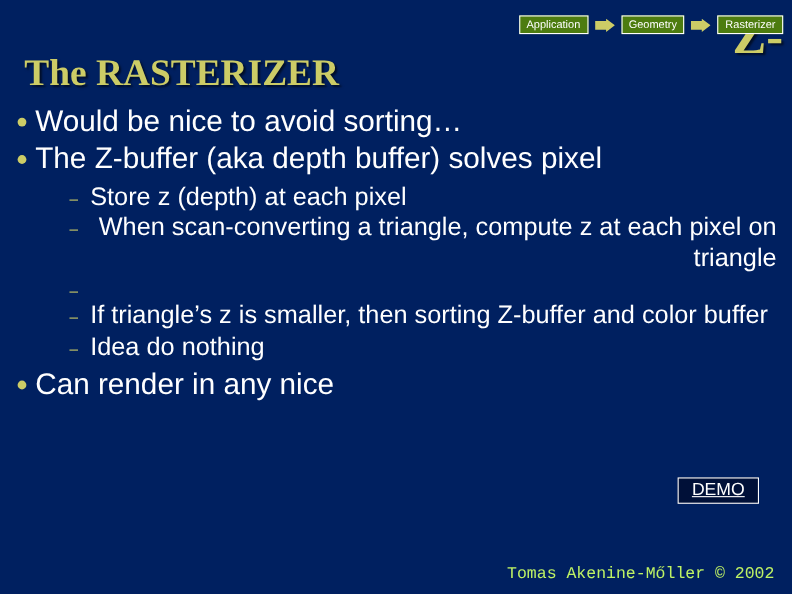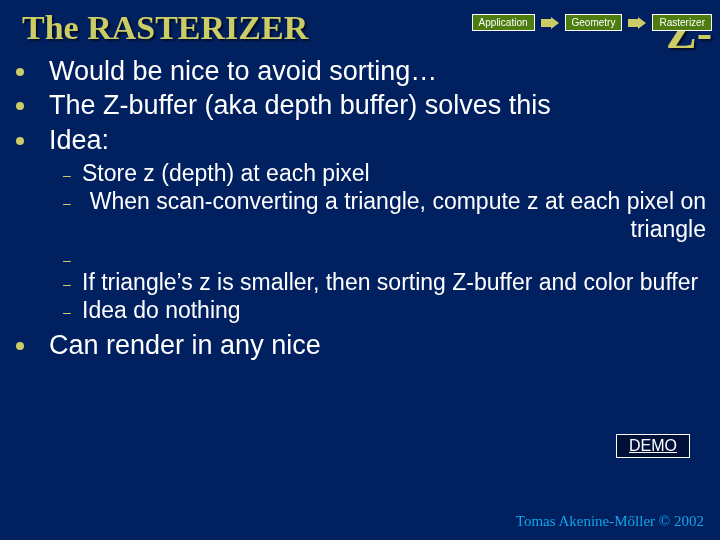--- a/index.html
+++ b/index.html
@@ -20,20 +20,21 @@
   .title-block {
     flex: 1;
   }
   .title-line {
     font-family: "Times New Roman", Times, serif;
     font-size: 34px;
     font-weight: bold;
     color: #cccc66;
     text-shadow: 2px 2px 2px rgba(0,0,0,0.6);
     line-height: 1.08;
+    margin-top: 39px;
   }
   .pipeline {
     display: flex;
     align-items: center;
     gap: 6px;
     padding-top: 4px;
     position: relative;
   }
   .z-behind {
     position: absolute;
@@ -60,21 +61,21 @@
   .arrow {
     position: relative;
     z-index: 1;
   }
   .content {
     padding: 6px 14px 0 14px;
   }
   .bullet-row {
     display: flex;
     align-items: flex-start;
-    gap: 25px;
+    gap: 8px;
     margin: 2px 0 2px 2px;
   }
   .bullet-dot {
     width: 8px; height: 8px;
     background: #cccc66;
     border-radius: 50%;
     flex-shrink: 0;
     margin-top: 13px;
   }
   .bullet-text {
@@ -117,22 +118,22 @@
     font-size: 16px;
     color: #fff;
     text-decoration: underline;
     font-family: Arial, sans-serif;
   }
   .footer {
     position: absolute;
     right: 16px;
     bottom: 10px;
     font-size: 15px;
-    color: #0ea5e9;
-    font-family: Liberation Serif, serif;
+    color: #bef264;
+    font-family: Liberation Mono, monospace;
   }
 </style>
 </head>
 <body>
 
 <div class="header">
   <div class="title-block">
     <div class="title-line">The RASTERIZER</div>
   </div>
   <div class="pipeline">
@@ -150,25 +151,21 @@
 </div>
 
 <div class="content">
 
   <div class="bullet-row">
     <div class="bullet-dot"></div>
     <div class="bullet-text">Would be nice to avoid sorting…</div>
   </div>
   <div class="bullet-row">
     <div class="bullet-dot"></div>
-    <div class="bullet-text">The Z-buffer (aka depth buffer) solves this</div>
-  </div>
-  <div class="bullet-row">
-    <div class="bullet-dot"></div>
-    <div class="bullet-text">Idea:</div>
+    <div class="bullet-text">The Z-buffer (aka depth buffer) solves pixel</div>
   </div>
 
   <div class="sub-list">
     <div class="sub-row">
       <div class="sub-dash">–</div>
       <div class="sub-text">Store z (depth) at each pixel</div>
     </div>
     <div class="sub-row">
       <div class="sub-dash">–</div>
       <div class="sub-text">When scan-converting a triangle, compute z at each pixel on triangle</div>

